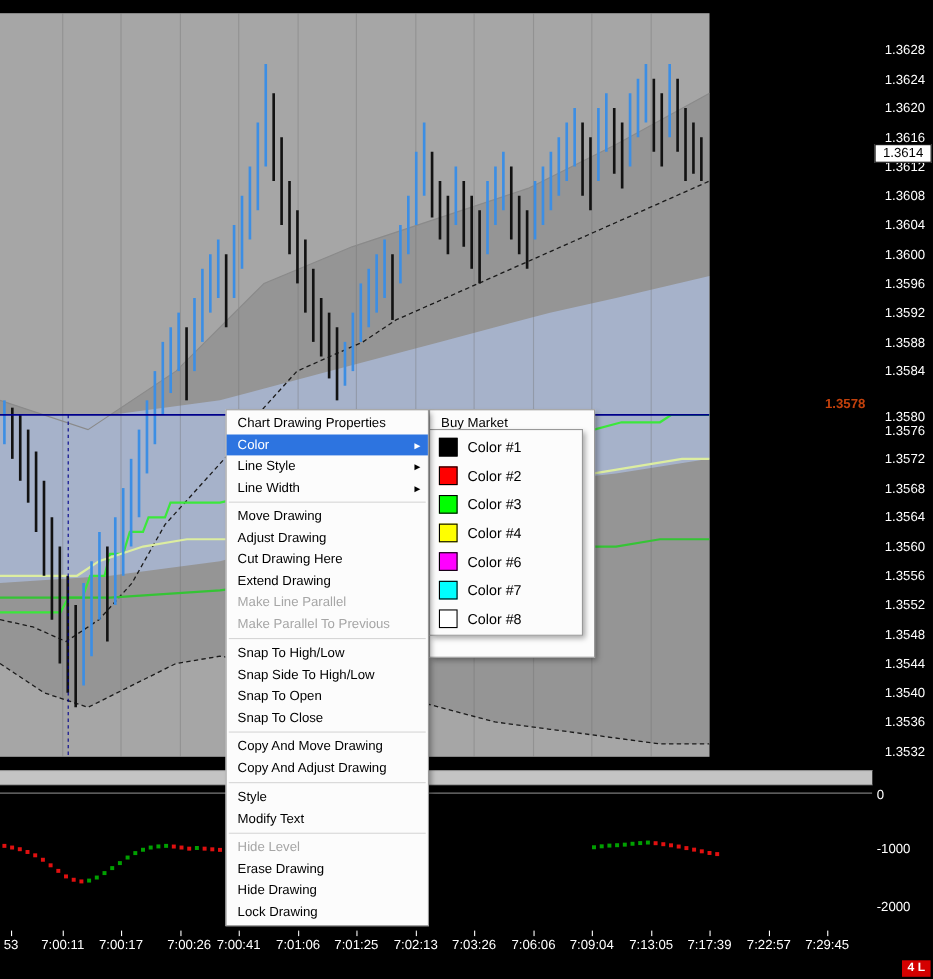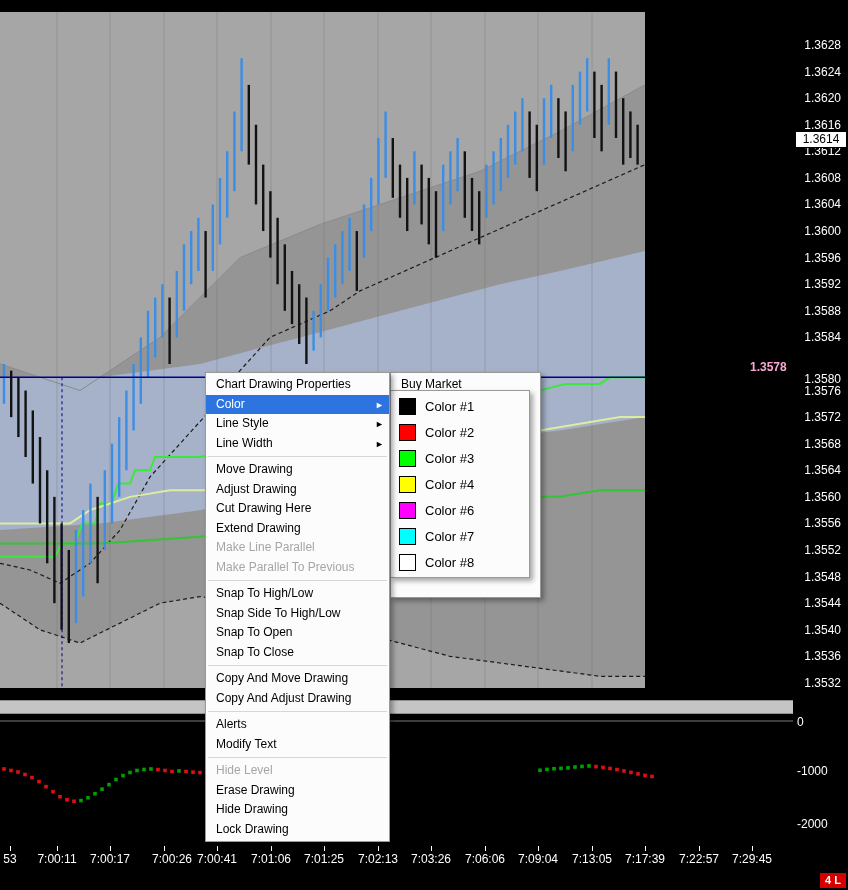--- a/index.html
+++ b/index.html
@@ -232,21 +232,21 @@
       <div class="price-label" style="top: 543.02px;">1.3552</div>
       <div class="price-label" style="top: 569.6px;">1.3548</div>
       <div class="price-label" style="top: 596.18px;">1.3544</div>
       <div class="price-label" style="top: 622.76px;">1.3540</div>
       <div class="price-label" style="top: 649.34px;">1.3536</div>
       <div class="price-label" style="top: 675.92px;">1.3532</div>
     </div>
 
   <div class="price-tag">1.3614</div>
 
-  <div class="drawing-tag" id="drawing-tag" style="color: #f9a8d4;">1.3578</div>
+  <div class="drawing-tag" id="drawing-tag" style="color: #c2410c;">1.3578</div>
 
   <div id="ind-axis"></div>
 
   <div id="time-axis">
       <div class="time-tick" style="left: 10px;"></div>
       <div class="time-label" style="left: -18px;">53</div>
       <div class="time-tick" style="left: 57px;"></div>
       <div class="time-label" style="left: 29px;">7:00:11</div>
       <div class="time-tick" style="left: 110px;"></div>
       <div class="time-label" style="left: 82px;">7:00:17</div>
@@ -327,21 +327,21 @@
       <div class="menu-item disabled">Make Parallel To Previous</div>
       <div class="menu-sep"></div>
       <div class="menu-item">Snap To High/Low</div>
       <div class="menu-item">Snap Side To High/Low</div>
       <div class="menu-item">Snap To Open</div>
       <div class="menu-item">Snap To Close</div>
       <div class="menu-sep"></div>
       <div class="menu-item">Copy And Move Drawing</div>
       <div class="menu-item">Copy And Adjust Drawing</div>
       <div class="menu-sep"></div>
-      <div class="menu-item">Alerts</div>
+      <div class="menu-item">Style</div>
       <div class="menu-item">Modify Text</div>
       <div class="menu-sep"></div>
       <div class="menu-item disabled">Hide Level</div>
       <div class="menu-item">Erase Drawing</div>
       <div class="menu-item">Hide Drawing</div>
       <div class="menu-item">Lock Drawing</div>
     </div>
 
 <div class="ind-label" style="top: 715px;">0</div>
     <div class="ind-label" style="top: 764px;">-1000</div>

